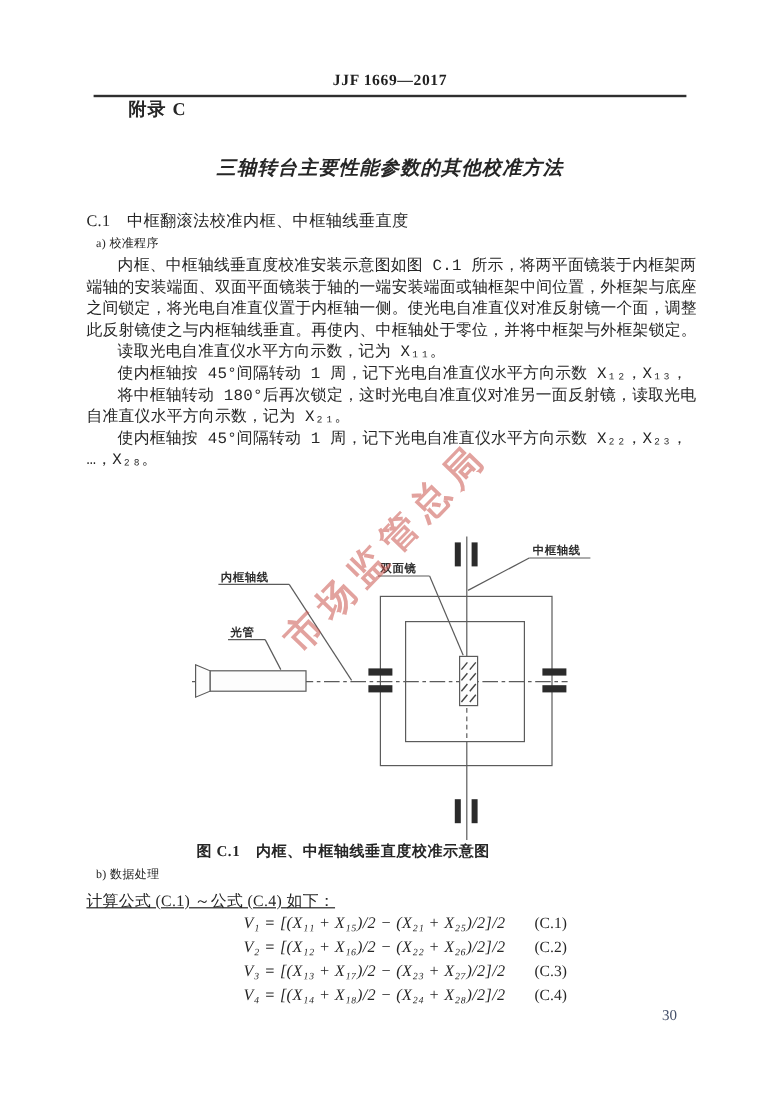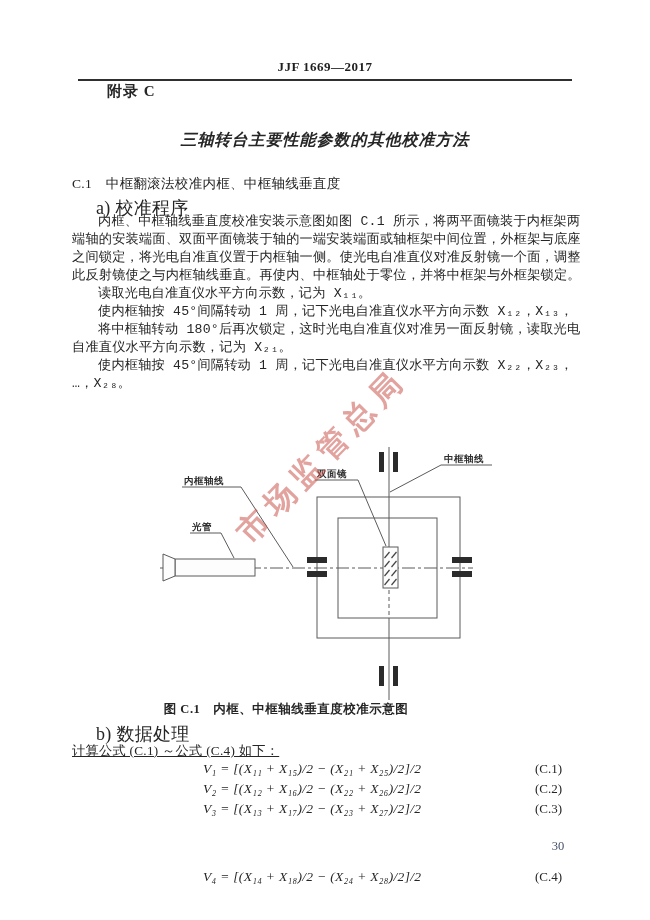--- a/index.html
+++ b/index.html
@@ -29,43 +29,44 @@
   }
   .doc-title{
     position:absolute;top:130px;left:0;width:100%;
     text-align:center;font-size:16px;font-weight:bold;letter-spacing:1px;font-style:italic;
   }
   .sec-heading{
     position:absolute;top:175px;left:72px;
     font-size:13.5px;font-weight:normal;letter-spacing:.3px;
   }
   .item-line{
-    position:absolute;left:96px;
-    font-size:18px;letter-spacing:.3px;
+    position:absolute;left:80px;
+    font-size:10px;letter-spacing:.3px;
   }
   .item-a{top:196px;}
   .item-b{top:722px;}
   .para{
     position:absolute;top:213px;left:72px;right:68px;
     font-size:13.2px;line-height:18px;letter-spacing:.2px;font-family:Liberation Mono, monospace;
   }
   .para .ln{white-space:nowrap;}
   .para .indent{padding-left:26px;}
   .calc-intro{
     position:absolute;top:742px;left:72px;
     font-size:13.2px;letter-spacing:.3px;text-decoration:underline;
   }
   .formula-row{
     position:absolute;left:203px;right:88px;
-    display:flex;justify-content:space-between;align-items:baseline;
+    display:flex;justify-content:flex-start;align-items:baseline;
     font-size:13.5px;
+    gap:24px;
   }
   .formula-body{font-style:italic;letter-spacing:.3px;}
   .formula-label{font-style:normal;font-size:13px;}
-  .f1{top:761px;}.f2{top:781px;}.f3{top:801px;}.f4{top:821px;margin-top:48px;}
+  .f1{top:761px;}.f2{top:781px;}.f3{top:801px;}.f4{top:821px;}
   .fig-caption{
     position:absolute;top:701px;left:0;width:572px;
     text-align:center;font-size:12.5px;font-weight:bold;letter-spacing:.5px;
   }
   .page-number{
     position:absolute;top:839px;left:540px;width:36px;
     text-align:center;font-size:12.5px;color:#44506a;
   }
   .diagram{
     position:absolute;top:440px;left:0;

